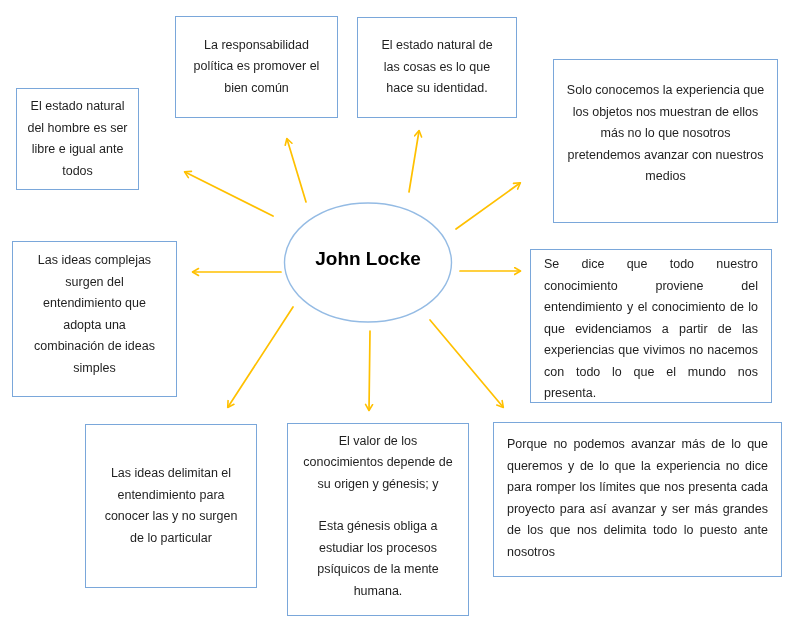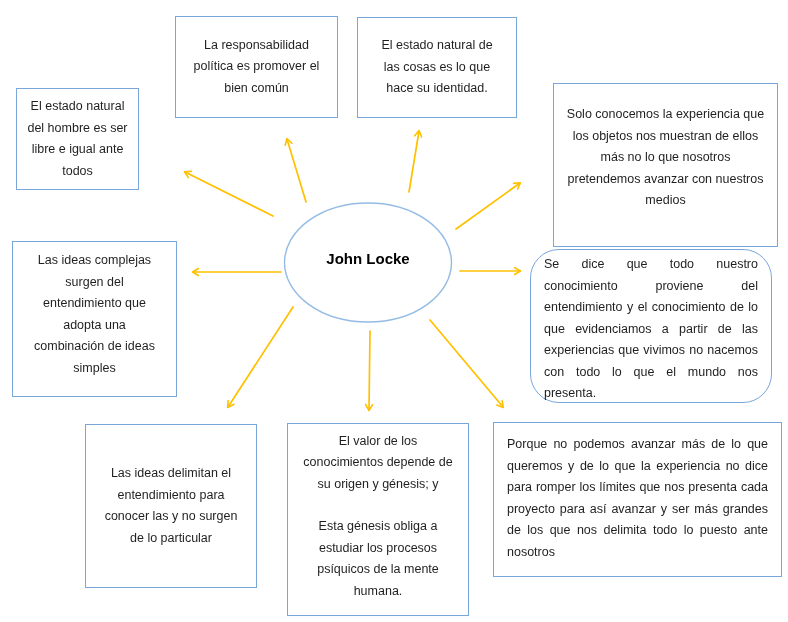--- a/index.html
+++ b/index.html
@@ -22,34 +22,34 @@
     display:flex;
     flex-direction:column;
   }
   .node .txt{width:100%;}
   .v-center{justify-content:center;}
   .t-center{text-align:center;}
   .t-justify{text-align:justify;text-justify:inter-word;}
   
   .box-responsabilidad{left:175px;top:16px;width:163px;height:102px;padding:4px 10px;}
   .box-estado-cosas{left:357px;top:17px;width:160px;height:101px;padding:4px 18px;}
-  .box-solo-conocemos{left:553px;top:59px;width:225px;height:164px;padding:20px 10px 4px;margin-top:24px;}
+  .box-solo-conocemos{left:553px;top:59px;width:225px;height:164px;padding:20px 10px 4px;}
   .box-estado-hombre{left:16px;top:88px;width:123px;height:102px;padding:4px 8px;}
   .box-ideas-complejas{left:12px;top:241px;width:165px;height:156px;padding:8px 18px 4px;}
-  .box-se-dice{left:530px;top:249px;width:242px;height:154px;padding:4px 13px;border-radius:29px;}
+  .box-se-dice{left:530px;top:249px;width:242px;height:154px;padding:4px 13px;}
   .box-ideas-delimitan{left:85px;top:424px;width:172px;height:164px;padding:4px 10px;}
   .box-valor{left:287px;top:423px;width:182px;height:193px;padding:12px 10px 4px;justify-content:center;}
   .box-valor p{margin:0 0 21px 0;}
   .box-valor p:last-child{margin-bottom:14px;}
   .box-porque{left:493px;top:422px;width:289px;height:155px;padding:11px 13px 4px;align-items:center;}
   
   .center-label{
     position:absolute;left:285px;top:203px;width:166px;height:119px;
     display:flex;align-items:center;justify-content:center;
-    font-size:15px;font-weight:bold;color:#000000;
+    font-size:19px;font-weight:bold;color:#000000;
     padding-bottom:8px;box-sizing:border-box;
   }
 </style>
 </head>
 <body>
 
 <div class="canvas">
 
   <svg class="arrow-layer" width="788" height="622" viewBox="0 0 788 622" xmlns="http://www.w3.org/2000/svg">
     <defs>

